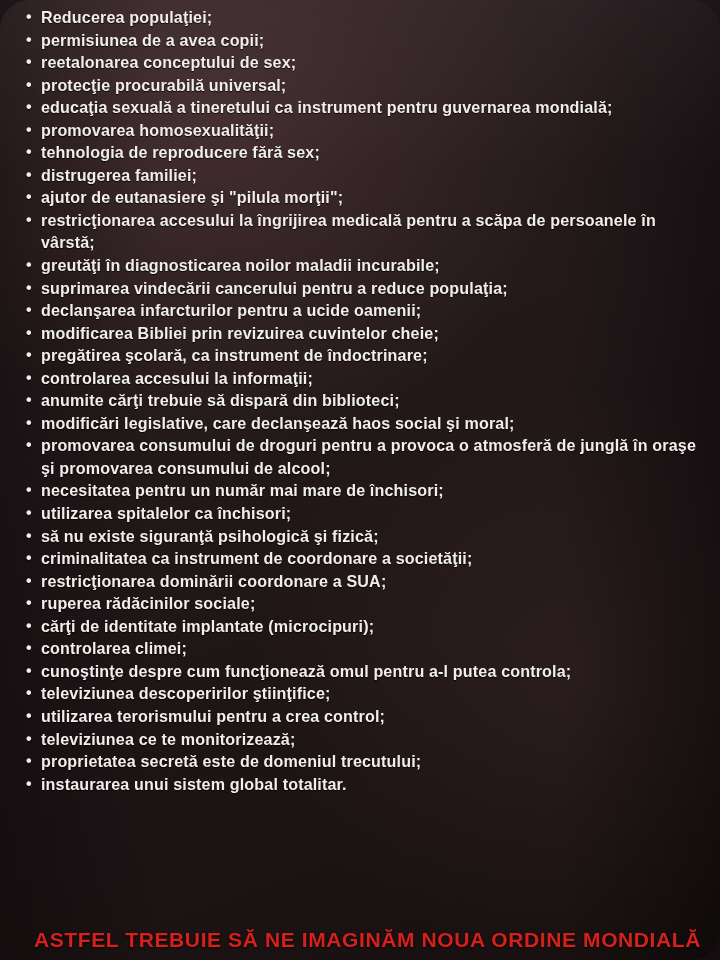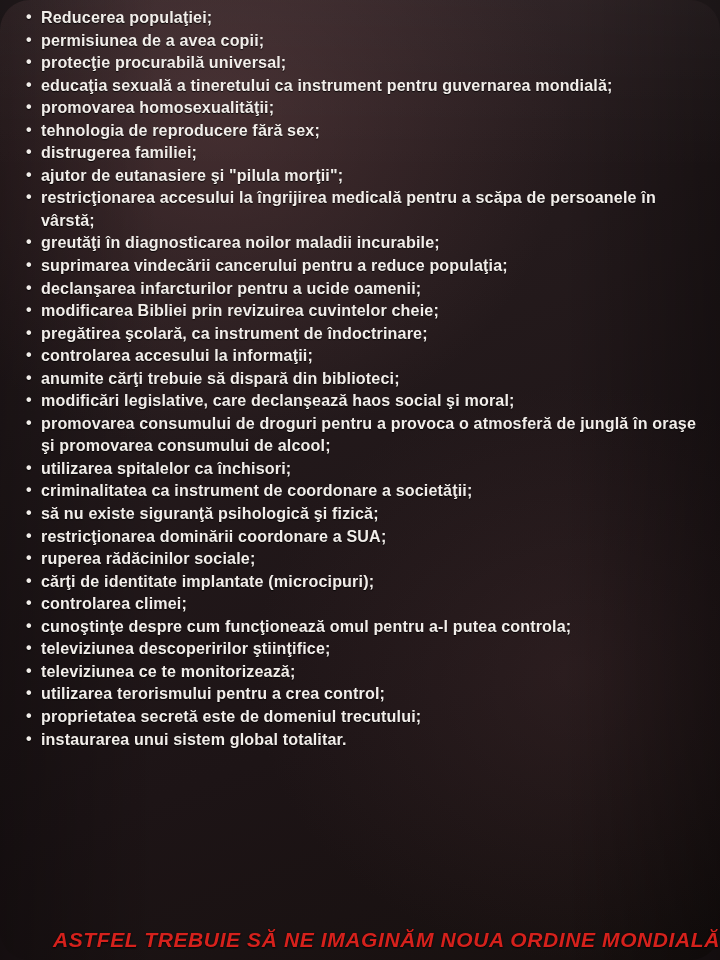--- a/index.html
+++ b/index.html
@@ -61,70 +61,71 @@
     left: 0;
     top: 0;
     color: #f2eeea;
     font-size: 16px;
   }
   #footer {
     position: absolute;
     left: 15px;
     right: 0;
     bottom: 8px;
-    text-align: right;
+    text-align: center;
     z-index: 2;
-    font-style: italic;
   }
   #footer .line {
     color: #d5211c;
     font-weight: bold;
     font-size: 21px;
     letter-spacing: 0.6px;
     white-space: nowrap;
     text-shadow: 0 1px 2px rgba(0,0,0,0.9);
     text-transform: uppercase;
     font-variant: small-caps;
   }
 </style>
 </head>
 <body>
 
 <div id="page">
 
   <ul class="list">
       <li>Reducerea populaţiei;</li>
       <li>permisiunea de a avea copii;</li>
+      <li>reetalonarea conceptului de sex;</li>
       <li>protecţie procurabilă universal;</li>
       <li class="wrap">educaţia sexuală a tineretului ca instrument pentru guvernarea mondială;</li>
       <li>promovarea homosexualităţii;</li>
       <li>tehnologia de reproducere fără sex;</li>
       <li>distrugerea familiei;</li>
       <li>ajutor de eutanasiere şi "pilula morţii";</li>
       <li class="wrap">restricţionarea accesului la îngrijirea medicală pentru a scăpa de persoanele în vârstă;</li>
       <li>greutăţi în diagnosticarea noilor maladii incurabile;</li>
       <li>suprimarea vindecării cancerului pentru a reduce populaţia;</li>
       <li>declanşarea infarcturilor pentru a ucide oamenii;</li>
       <li>modificarea Bibliei prin revizuirea cuvintelor cheie;</li>
       <li>pregătirea şcolară, ca instrument de îndoctrinare;</li>
       <li>controlarea accesului la informaţii;</li>
       <li>anumite cărţi trebuie să dispară din biblioteci;</li>
       <li>modificări legislative, care declanşează haos social şi moral;</li>
       <li class="wrap">promovarea consumului de droguri pentru a provoca o atmosferă de junglă în oraşe şi promovarea consumului de alcool;</li>
+      <li>necesitatea pentru un număr mai mare de închisori;</li>
       <li>utilizarea spitalelor ca închisori;</li>
+      <li>să nu existe siguranţă psihologică şi fizică;</li>
       <li>criminalitatea ca instrument de coordonare a societăţii;</li>
-      <li>să nu existe siguranţă psihologică şi fizică;</li>
       <li>restricţionarea dominării coordonare a SUA;</li>
       <li>ruperea rădăcinilor sociale;</li>
       <li>cărţi de identitate implantate (microcipuri);</li>
       <li>controlarea climei;</li>
       <li class="wrap">cunoştinţe despre cum funcţionează omul pentru a-l putea controla;</li>
       <li>televiziunea descoperirilor ştiinţifice;</li>
+      <li>utilizarea terorismului pentru a crea control;</li>
       <li>televiziunea ce te monitorizează;</li>
-      <li>utilizarea terorismului pentru a crea control;</li>
       <li>proprietatea secretă este de domeniul trecutului;</li>
       <li>instaurarea unui sistem global totalitar.</li>
     </ul>
 
   <div id="footer">
     <div class="line">Astfel trebuie să ne imaginăm Noua Ordine Mondială</div>
   </div>
 
 </div>
 

